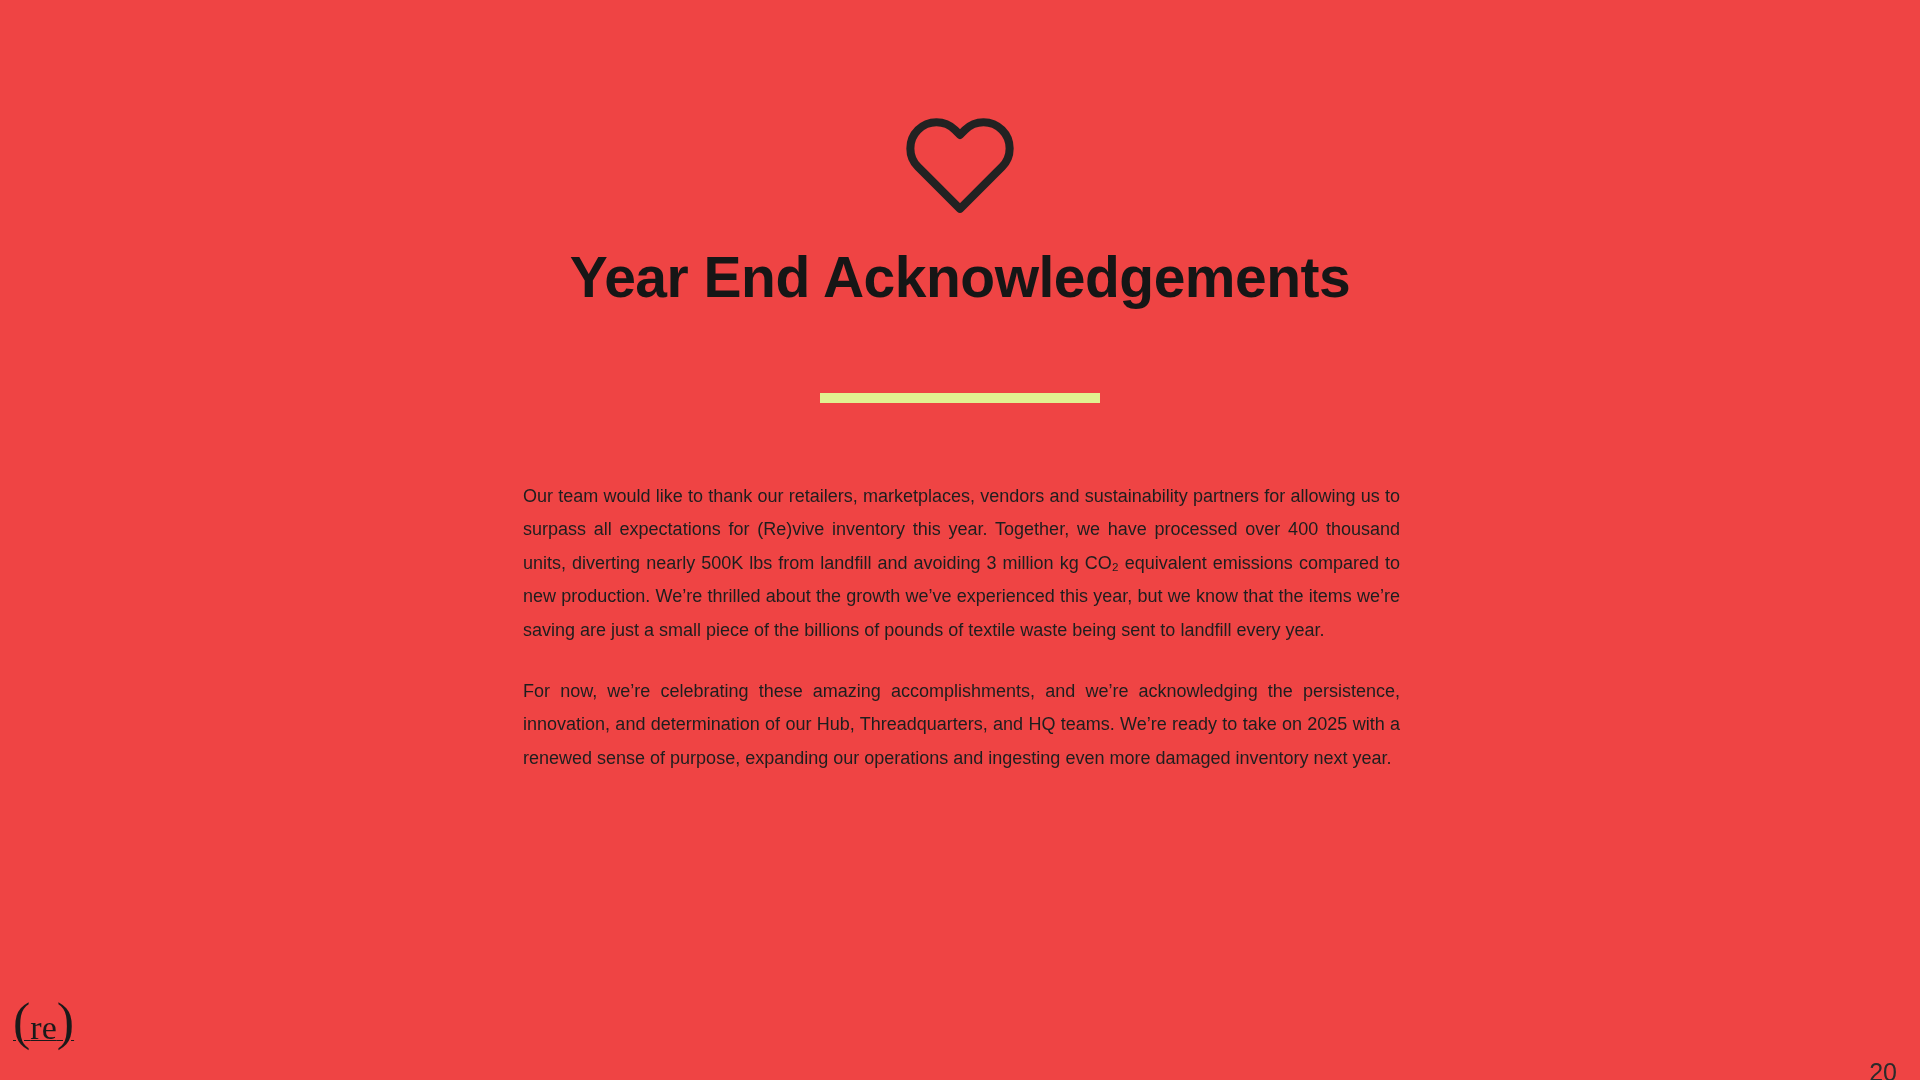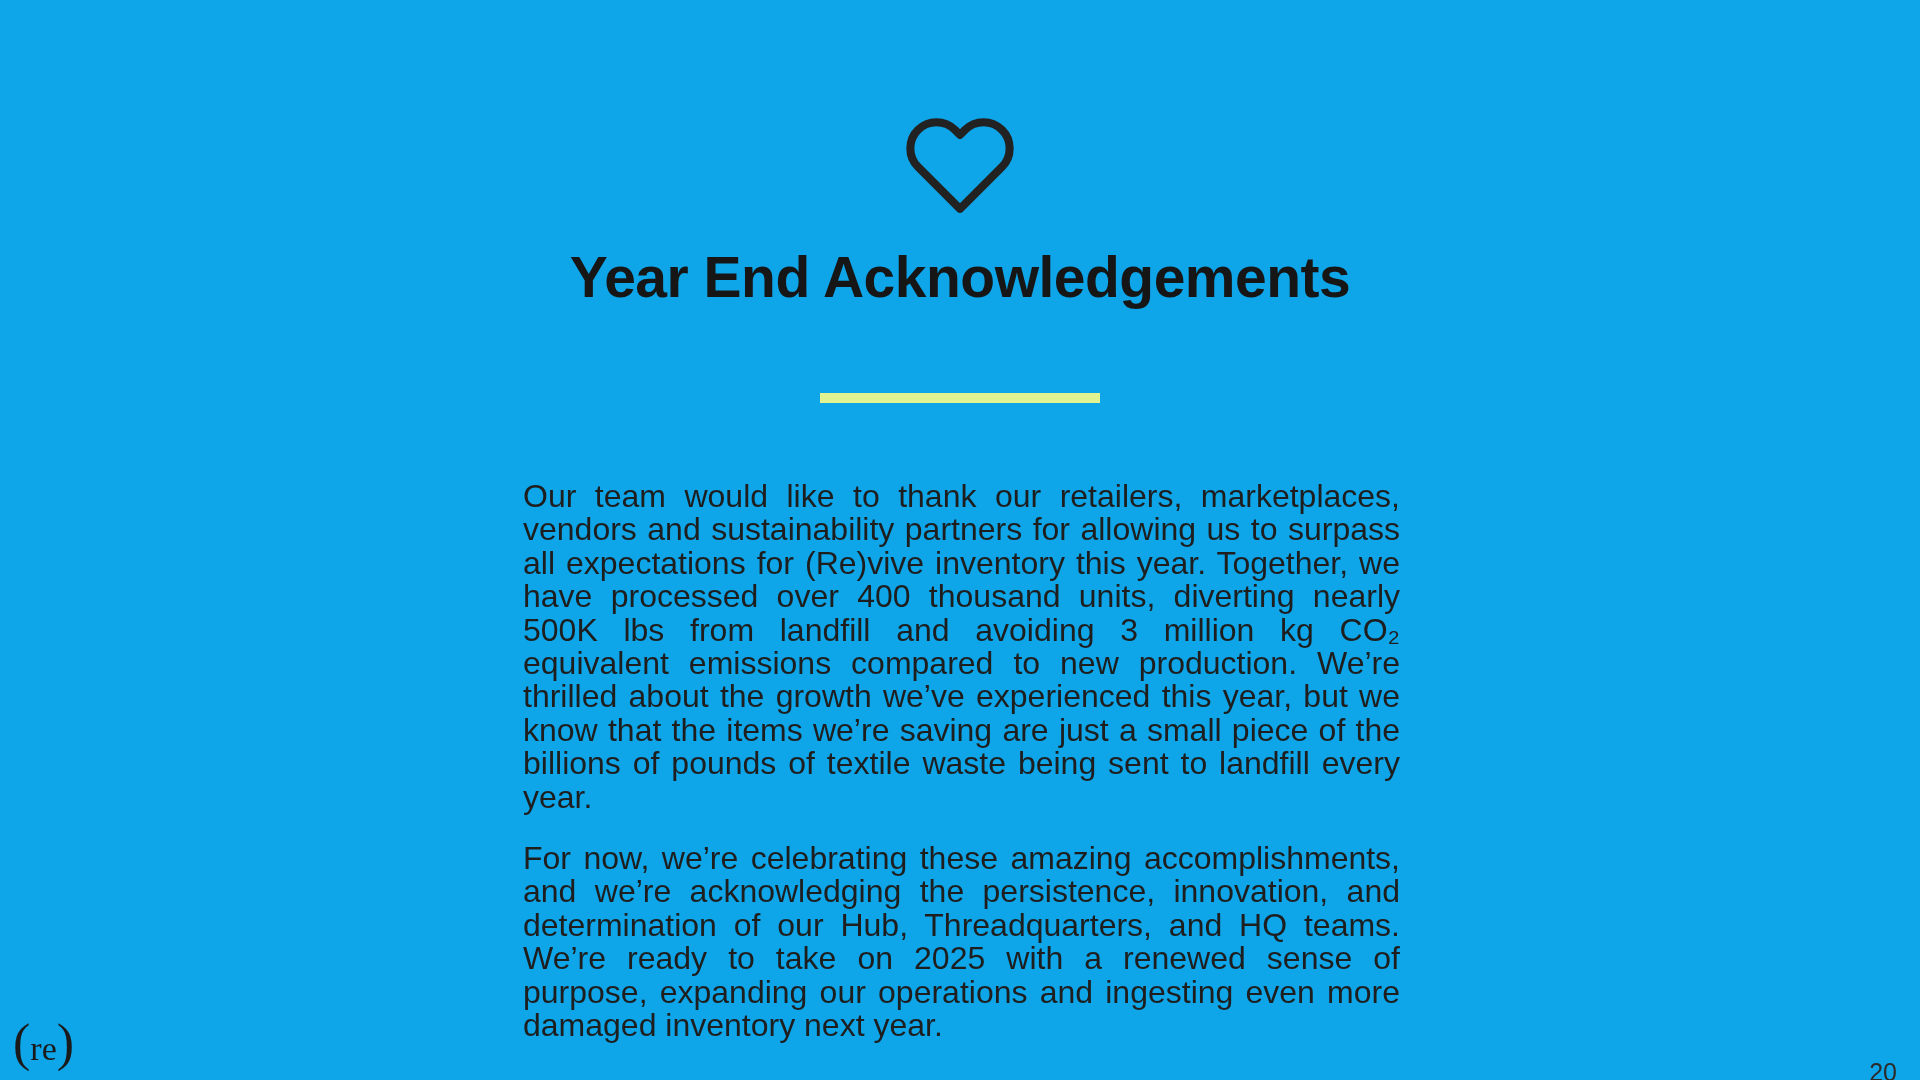--- a/index.html
+++ b/index.html
@@ -5,21 +5,21 @@
   html, body {
     margin: 0;
     padding: 0;
     background: #ffffff;
     font-family: "Liberation Sans", sans-serif;
   }
   .slide {
     position: relative;
     width: 1920px;
     height: 1080px;
-    background: #0ea5e9;
+    background: #ef4444;
     overflow: hidden;
   }
   .heart-wrap {
     position: absolute;
     top: 108px;
     left: 50%;
     transform: translateX(-50%);
     width: 114px;
     height: 114px;
   }
@@ -48,38 +48,39 @@
     margin-left: -140px;
     width: 280px;
     height: 10px;
     background: #e1f291;
   }
   .body-text {
     position: absolute;
     top: 480px;
     left: 523px;
     width: 877px;
-    font-size: 32px;
+    font-size: 18px;
     line-height: 33.4px;
     color: #1e1e1e;
     text-align: justify;
   }
   .body-text p {
     margin: 0 0 28px 0;
   }
   .body-text p:last-child {
     margin-bottom: 15px;
   }
   .footer-logo {
     position: absolute;
     left: 13px;
-    bottom: 11px;
+    bottom: 32px;
     color: #1a1a1a;
     font-family: "Liberation Serif", serif;
     white-space: nowrap;
+    text-decoration: underline;
   }
   .footer-logo .paren {
     font-size: 52px;
     line-height: 52px;
   }
   .footer-logo .logo-text {
     font-size: 34px;
     line-height: 34px;
   }
   .page-number {

